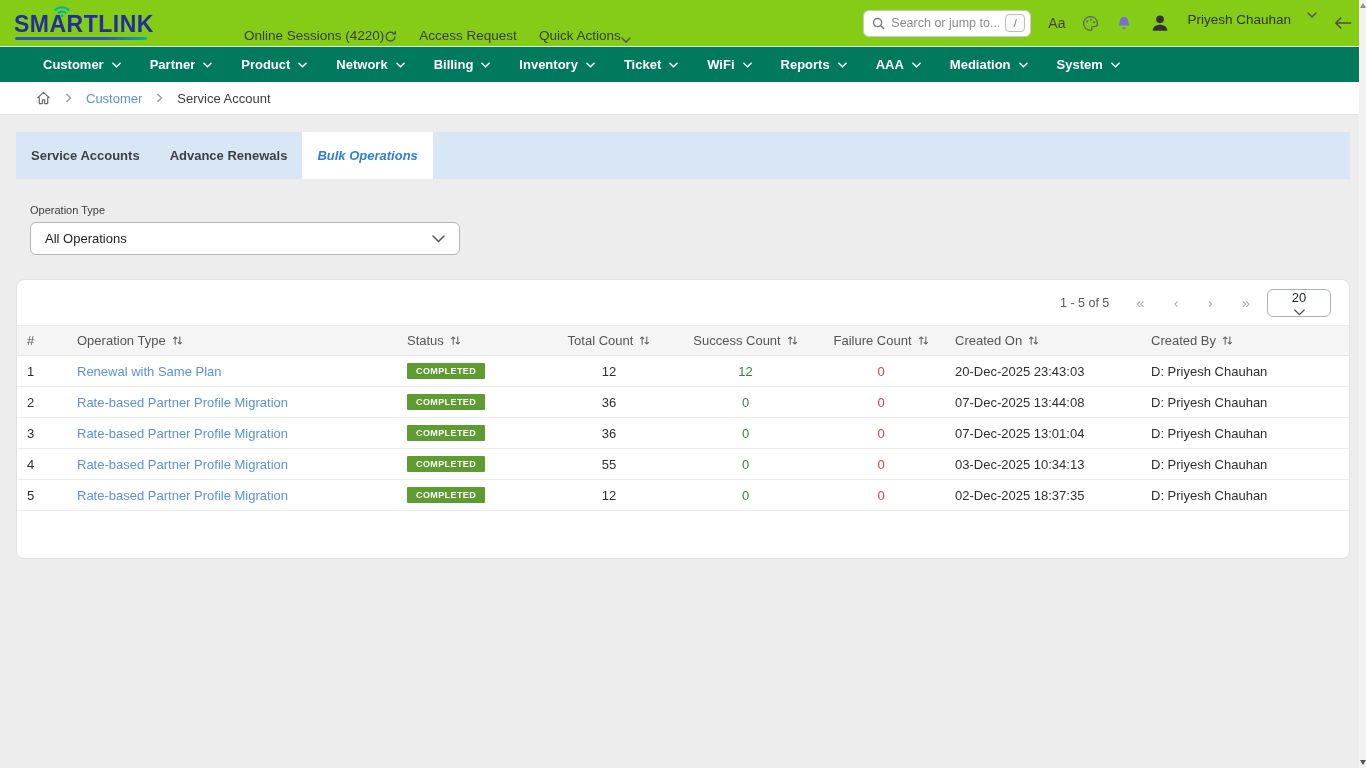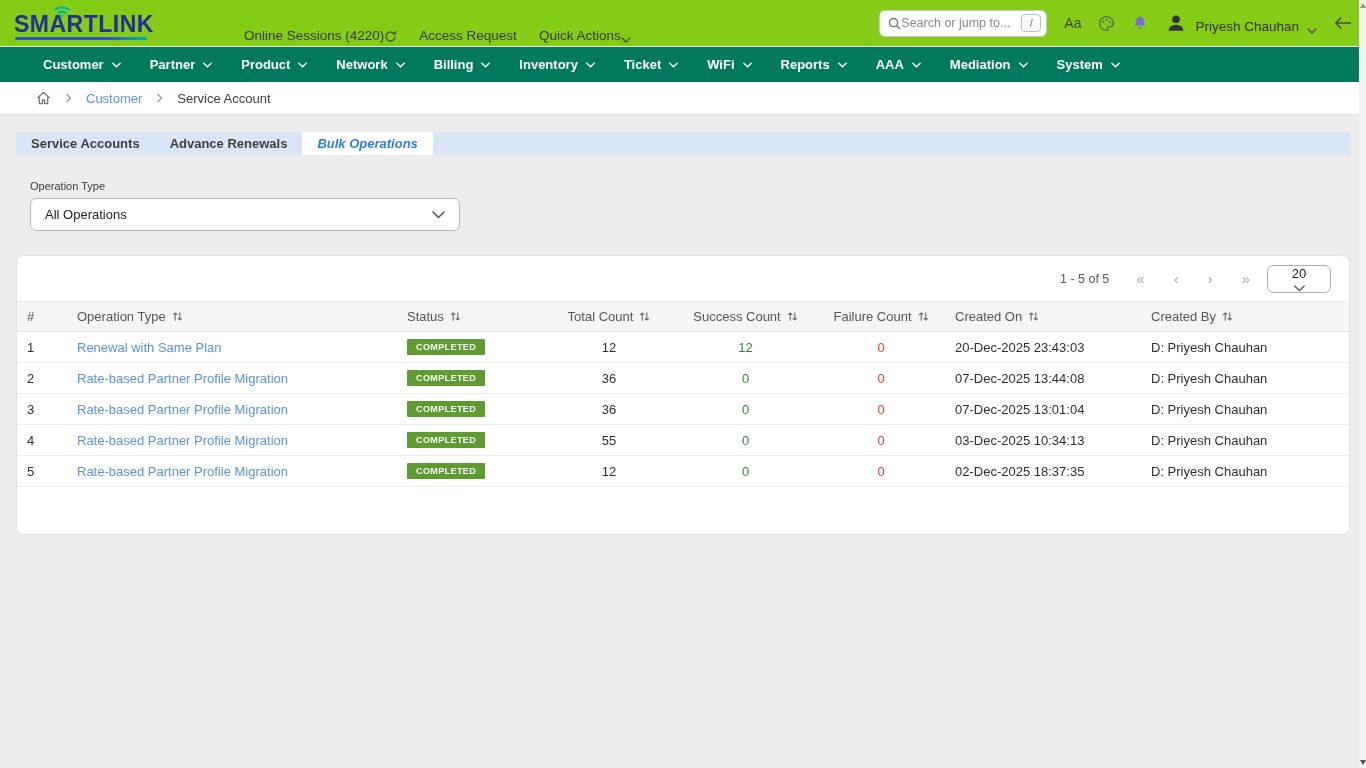--- a/index.html
+++ b/index.html
@@ -24,34 +24,34 @@
   .logo-wifi { position:absolute; top:3px; left:38px; }
   .logo-underline {
     position:absolute; top:37px; left:1px; width:132px; height:3px; border-radius:2px;
     background:linear-gradient(90deg,#2f53c9 70%, #00b5a5 100%);
   }
   .top-links { display:flex; align-items:center; gap:22px; margin-left:58px; font-size:13.5px; color:#3a3a3a; }
   .top-link { display:flex; align-items:flex-end; gap:0; cursor:pointer; white-space:nowrap;margin-top:24px; }
   .topbar-right { margin-left:auto; display:flex; align-items:center; gap:17px; }
   .searchbox {
     width:168px; height:27px; border:1px solid #c9c9c9; border-radius:6px; background:#fff;
-    display:flex; align-items:center; padding:0 5px 0 8px;
+    display:flex; align-items:center; gap:6px; padding:0 5px 0 8px;
   }
   .searchbox input {
     border:none; outline:none; flex:1; min-width:0; font-size:12.5px; color:#333; background:transparent;
     font-family:"Liberation Sans", sans-serif;
   }
   .searchbox input::placeholder { color:#8a8a8a; }
   .key-badge {
     width:20px; height:18px; border:1px solid #bdbdbd; border-radius:4px; background:#fafafa;
     font-size:11px; color:#777; display:flex; align-items:center; justify-content:center; flex:0 0 auto;
   }
   .textsize { font-size:14px; color:#444; cursor:pointer; }
   .icon-btn { display:flex; align-items:center; cursor:pointer; }
-  .user-cluster { display:flex; align-items:flex-end; gap:8px; cursor:pointer; }
+  .user-cluster { display:flex; align-items:flex-start; gap:16px; cursor:pointer; }
   .user-name { font-size:13.5px; color:#333; }
   .chev { color:#555; display:flex; align-items:center; }
 
   
   .mainnav {
     height:35px; background:var(--nav-bg,#00795C); display:flex; align-items:center;
     padding:0 20px 0 43px; gap:29px; color:#fff;
   }
   .nav-item { display:flex; align-items:center; gap:8px; font-size:13px; font-weight:600; cursor:pointer; white-space:nowrap; }
   .nav-item .chev { color:#fff; }
@@ -60,21 +60,21 @@
   .breadcrumb {
     height:33px; background:#fff; border-bottom:1px solid #e4e4e4;
     display:flex; align-items:center; gap:14px; padding:0 16px 0 36px; font-size:13px;
   }
   .bc-link { color:var(--link-blue,#5B93D6); cursor:pointer; text-decoration:none; }
   .bc-current { color:#3d3d3d; }
 
   
   .content { padding:17px 16px 0 16px; }
 
-  .tabbar { background:var(--tabbar-bg,#D9E6F6); height:23px; display:flex; align-items:stretch; }
+  .tabbar { background:var(--tabbar-bg,#D9E6F6); height:47px; display:flex; align-items:stretch; }
   .tab {
     padding:0 15px; display:flex; align-items:center; font-size:13px; font-weight:600;
     color:#3f3f3f; cursor:pointer; white-space:nowrap;
   }
   .tab.active { background:#ffffff; color:var(--active-tab-blue,#2F7FD6);font-style:italic; }
 
   .filter-label { display:block; margin:25px 0 0 14px; font-size:11px; color:#3c3c3c; }
   .select {
     width:430px; height:33px; border:1px solid #b6b6b6; border-radius:6px; background:#fff;
     display:flex; align-items:center; justify-content:space-between; padding:0 14px;

